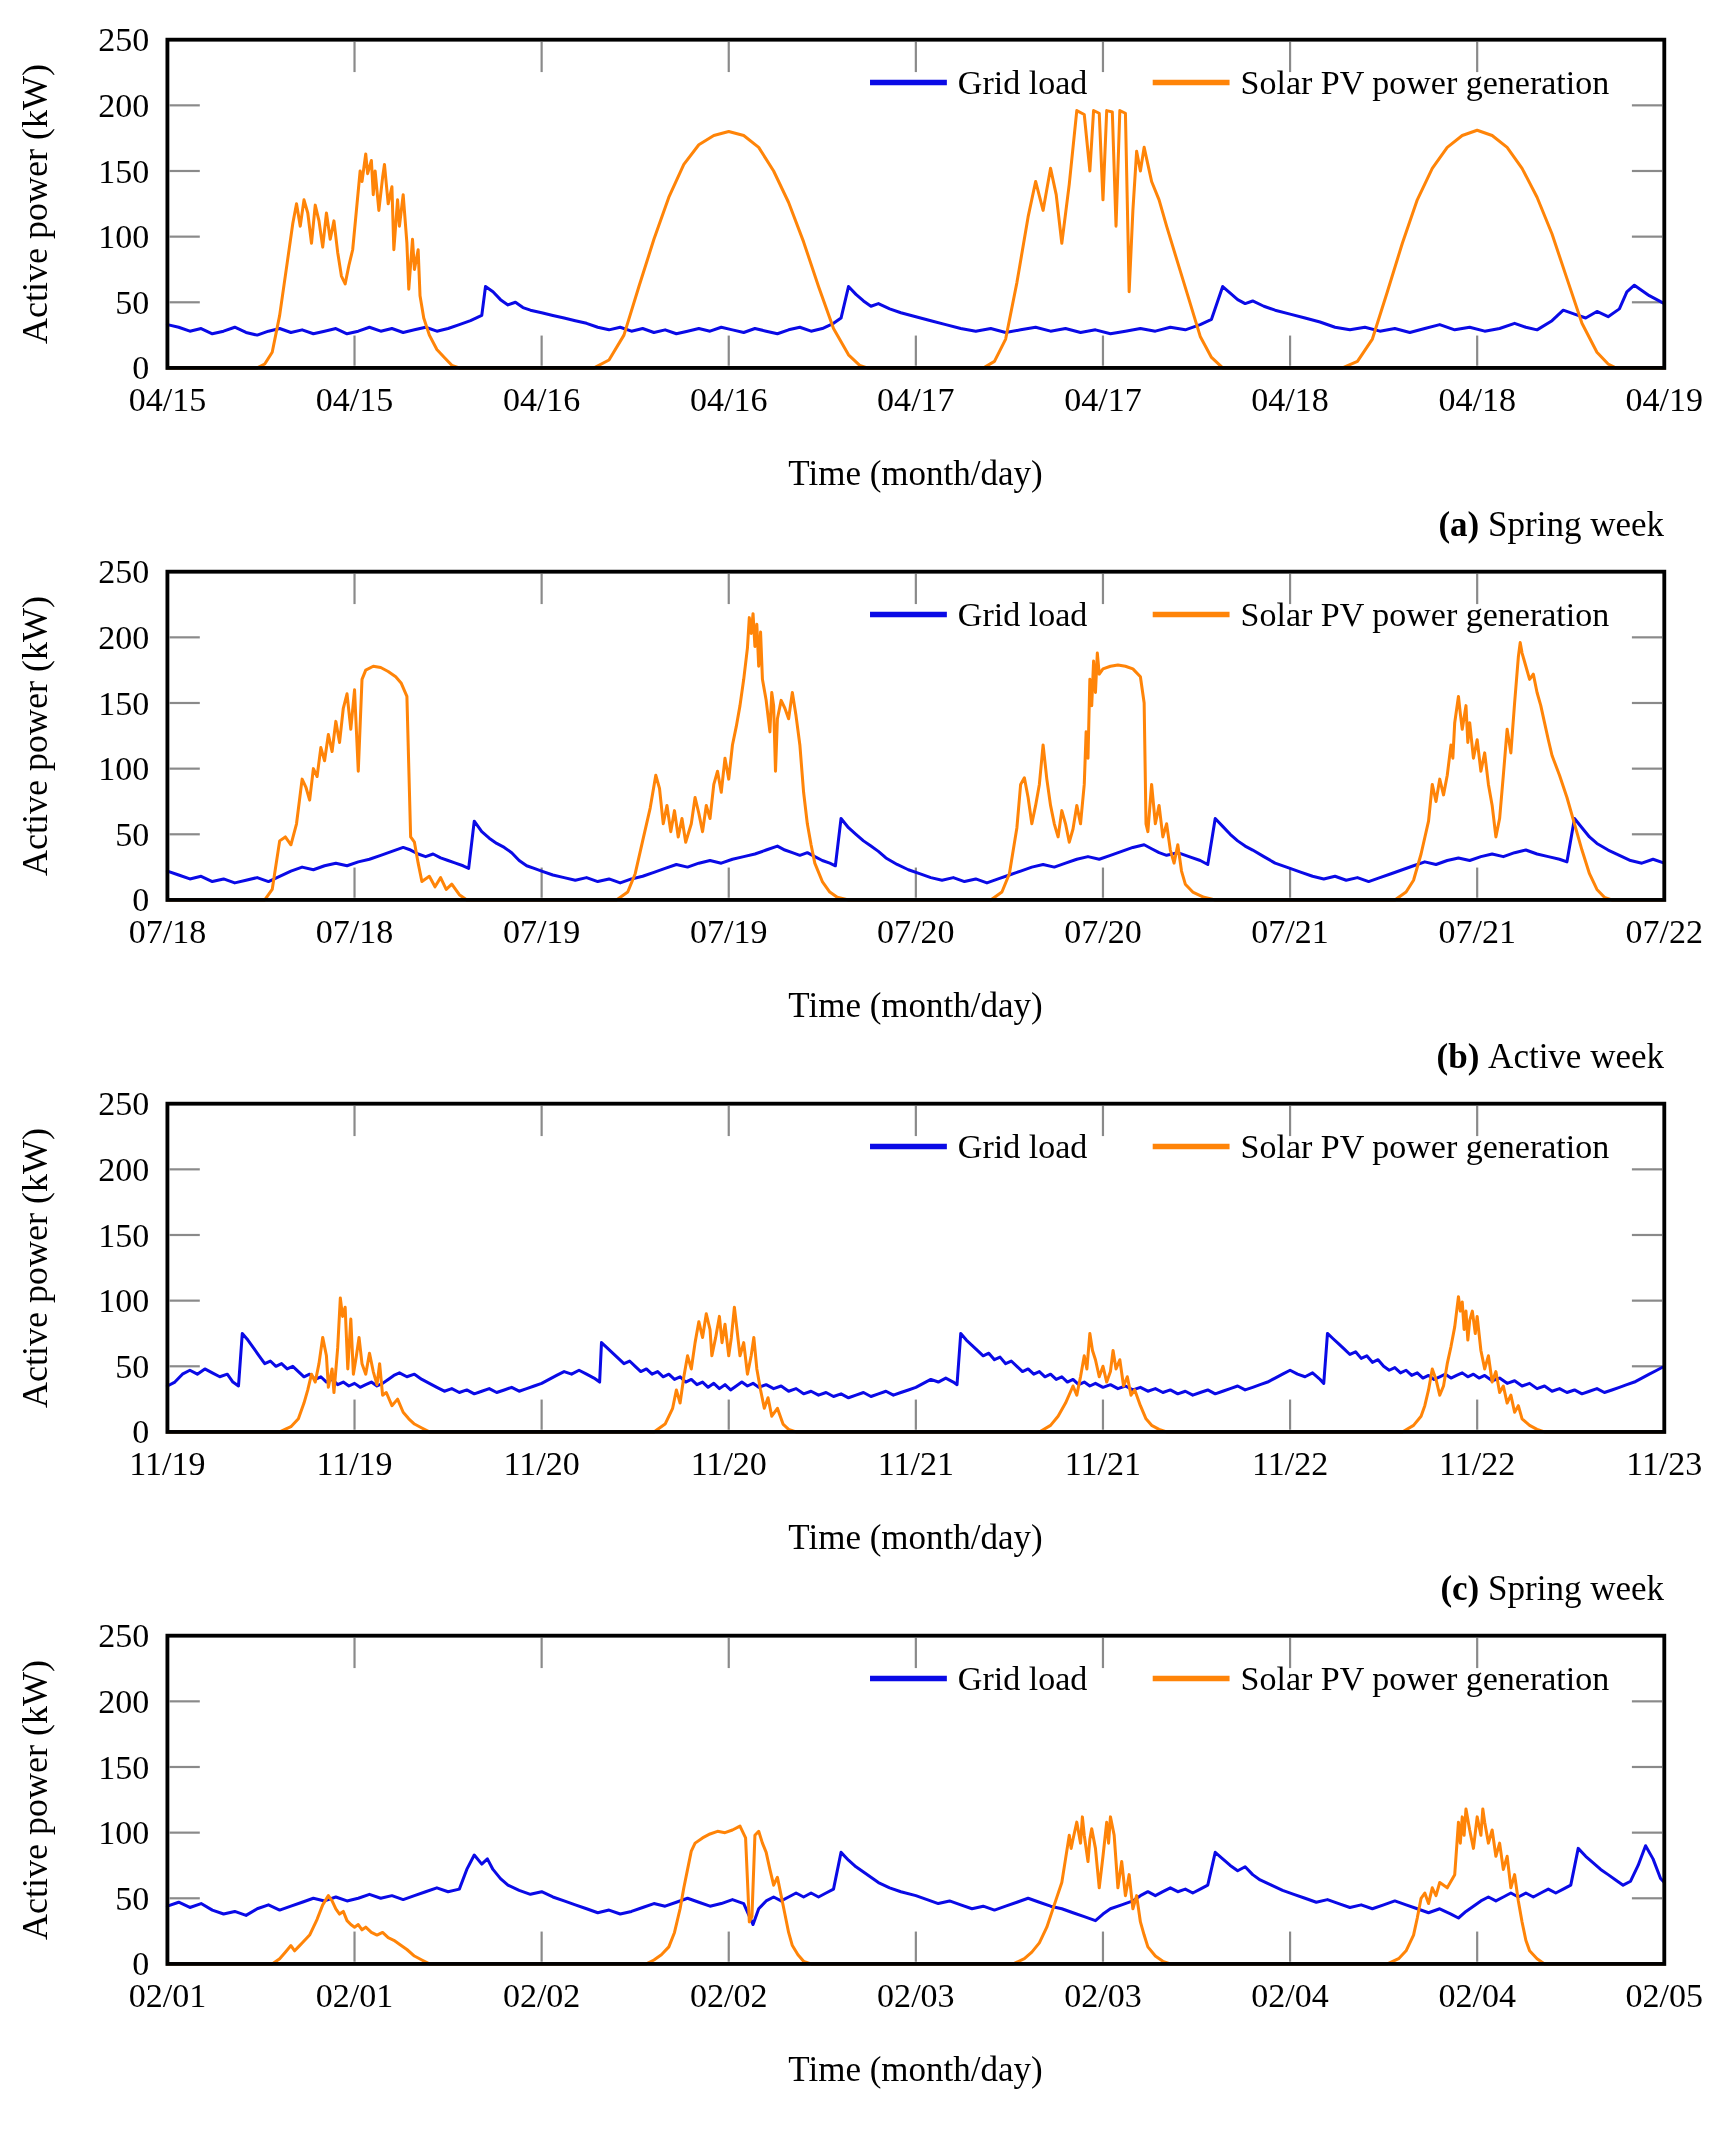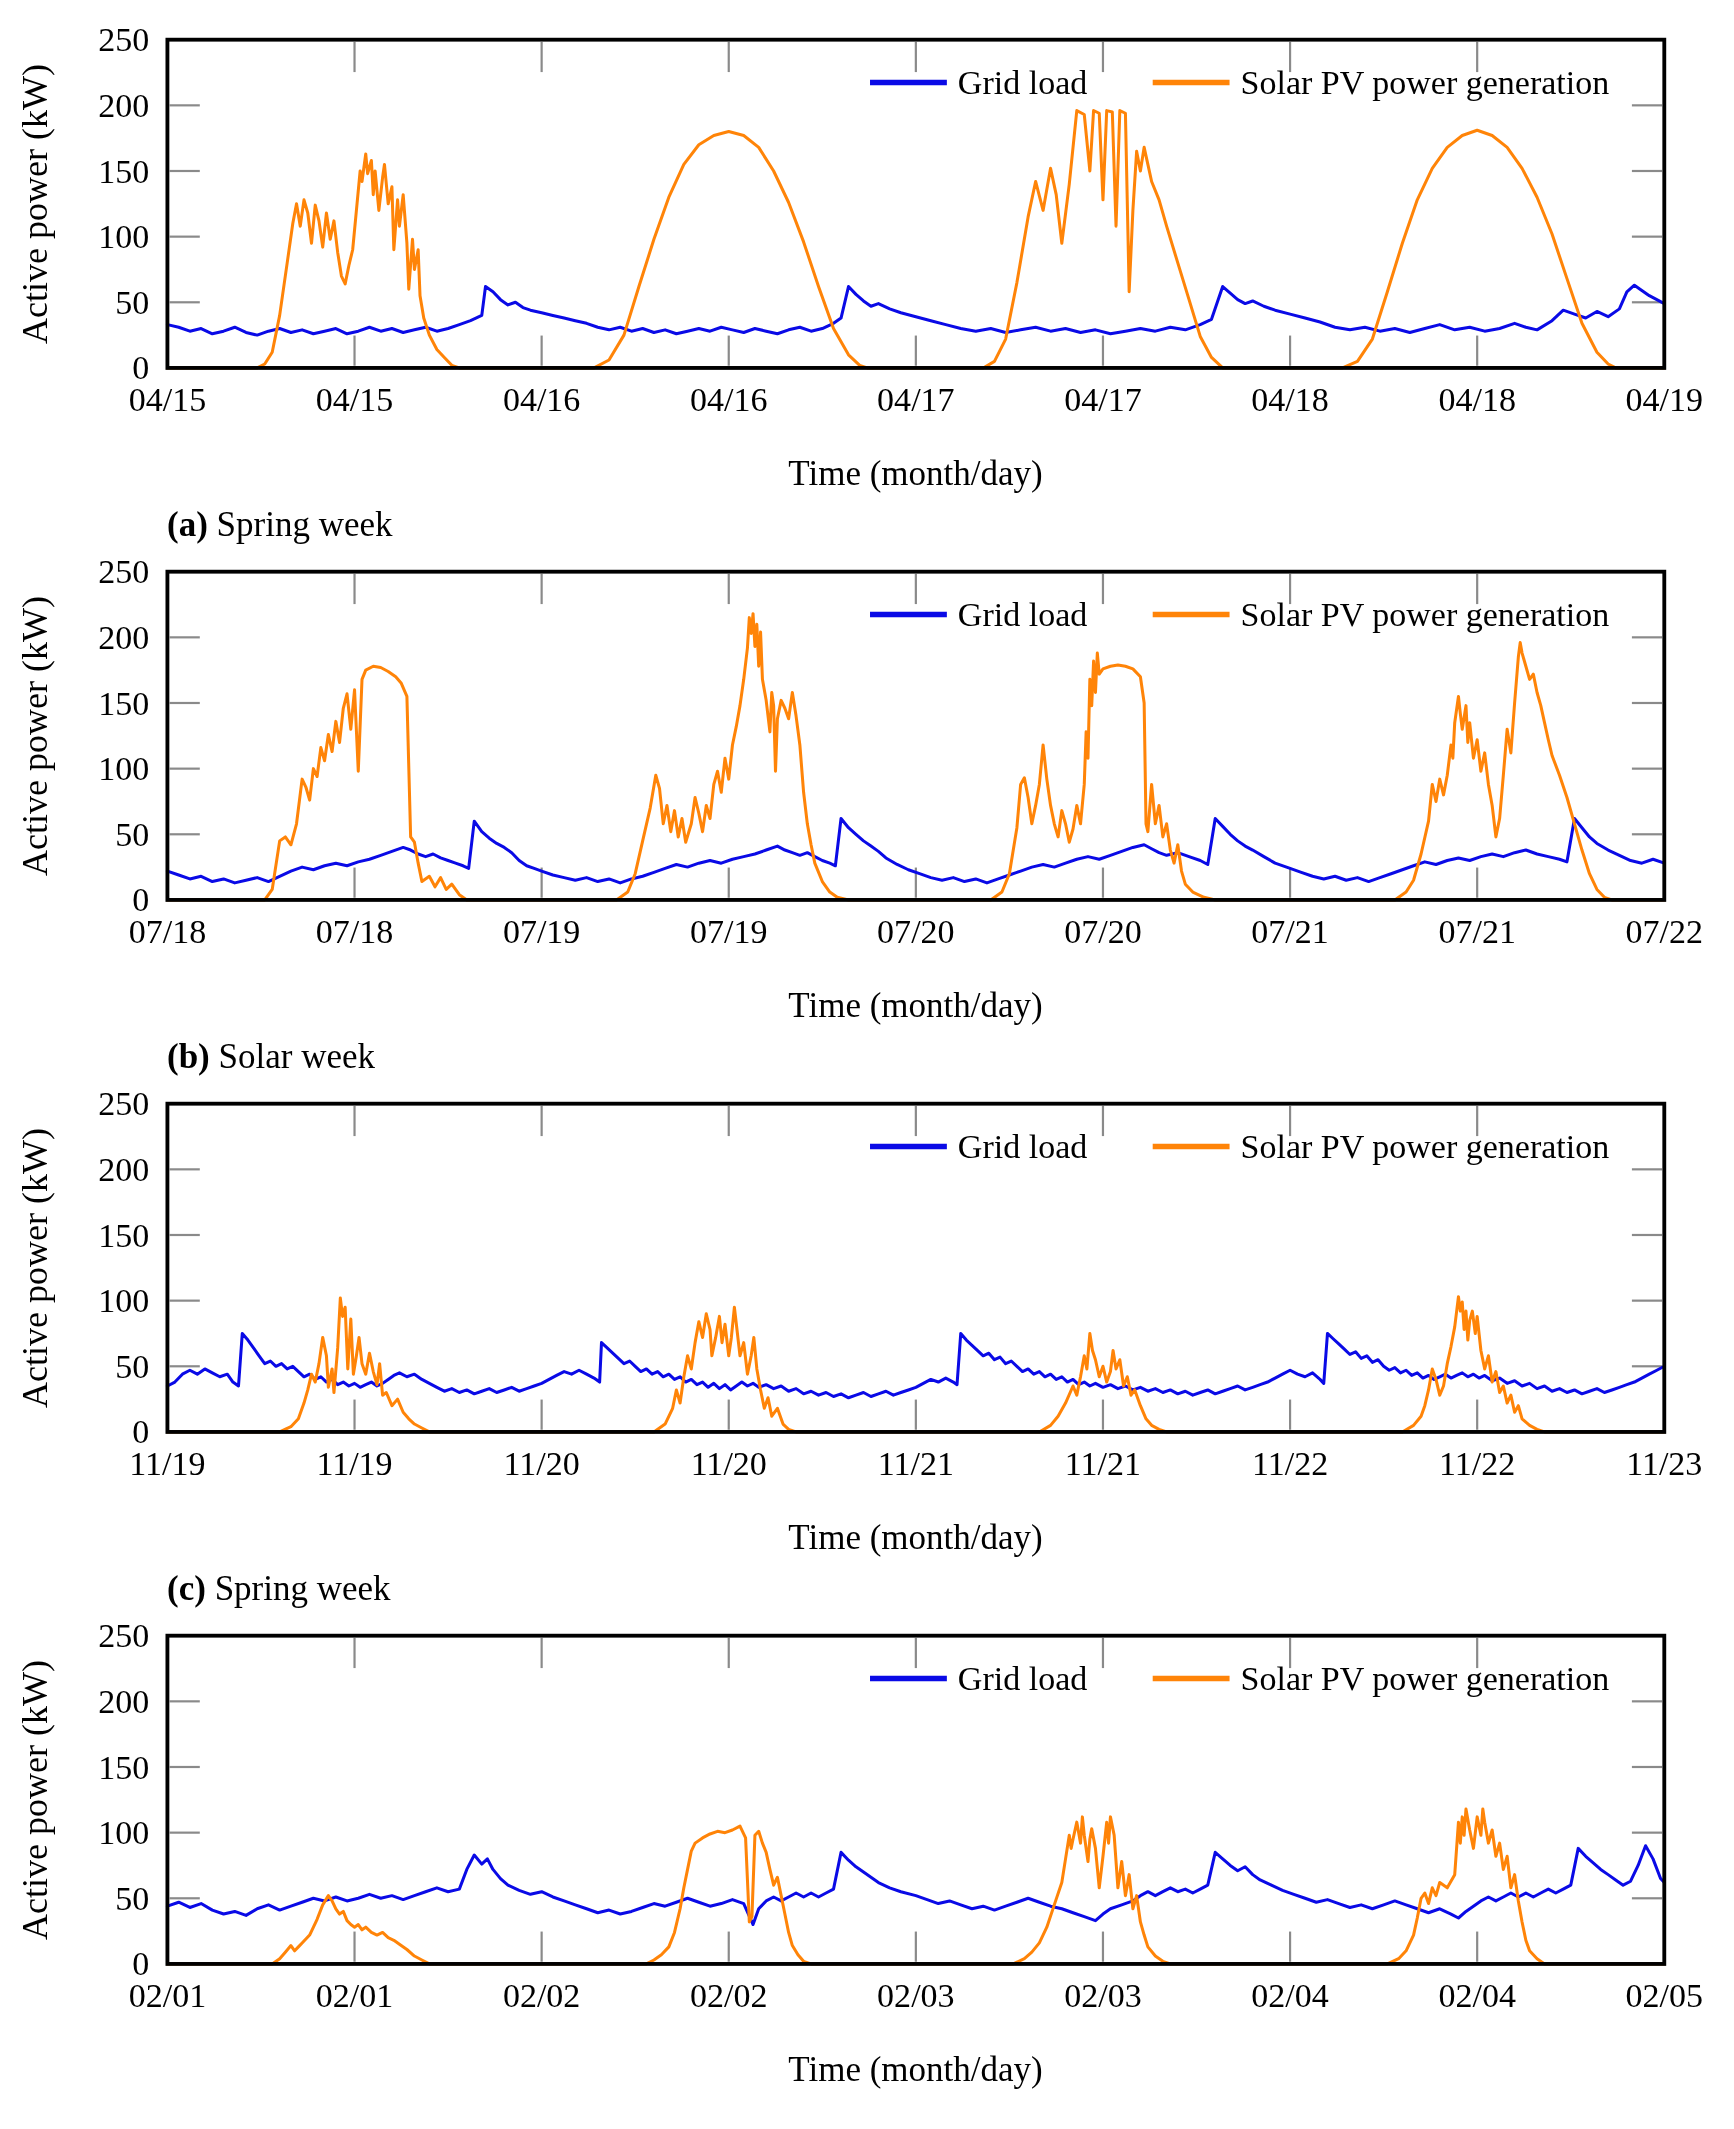--- a/index.html
+++ b/index.html
@@ -1,20 +1,20 @@
 <!DOCTYPE html>
 <html style="font-size:8.8px"><head>
 <meta charset="utf-8">
 <style>
   html,body{margin:0;padding:0;background:#ffffff;}
   body{width:1734px;height:2129px;overflow:hidden;font-family:"Liberation Serif",serif;color:#000;}
   .panel{position:relative;width:1734px;height:532px;}
   .panel svg{display:block;width:1734px;height:423px;}
   .xlabel{height:52px;line-height:52px;font-size:35px;text-align:center;padding-left:167px;padding-right:70px;box-sizing:border-box;margin-top:25px;}
-  .caption{height:58px;line-height:49px;font-size:35px;text-align:left;padding-left:167px;padding-right:70px;box-sizing:border-box;}
+  .caption{height:58px;line-height:49px;font-size:35px;text-align:right;padding-left:167px;padding-right:70px;box-sizing:border-box;}
   .caption .letter{font-weight:700;margin-right:8.8px;}
   .ylabel{position:absolute;left:35px;top:204px;transform:translate(-50%,-50%) rotate(-90deg);transform-origin:center;font-size:36px;white-space:nowrap;}
   svg text{font-family:"Liberation Serif",serif;font-size:62px;fill:#000;}
 </style>
 </head>
 <body>
 
 <main>
 
   <section class="panel">
@@ -111,21 +111,21 @@
         <text x="2350.25" y="748" text-anchor="middle">07/21</text>
         <text x="2691.125" y="748" text-anchor="middle">07/21</text>
         <text x="3032" y="748" text-anchor="middle">07/22</text>
         <line x1="1585" y1="150" x2="1725" y2="150" stroke="#0a0ae6" stroke-width="10"></line>
         <text x="1745" y="171" text-anchor="start">Grid load</text>
         <line x1="2100" y1="150" x2="2240" y2="150" stroke="#ff8408" stroke-width="10"></line>
         <text x="2260" y="171" text-anchor="start">Solar PV power generation</text>
       </svg>
     <div class="ylabel">Active power (kW)</div>
     <div class="xlabel">Time (month/day)</div>
-    <div class="caption"><span class="letter">(b)</span><span>Solar week</span></div>
+    <div class="caption"><span class="letter">(b)</span><span>Active week</span></div>
   </section>
 
   <section class="panel">
     <svg class="plot" viewBox="0 0 3159 770">
         <line x1="645.875" y1="76" x2="645.875" y2="131" stroke="#8a8a8a" stroke-width="4"></line>
         <line x1="645.875" y1="611" x2="645.875" y2="666" stroke="#8a8a8a" stroke-width="4"></line>
         <line x1="986.75" y1="76" x2="986.75" y2="131" stroke="#8a8a8a" stroke-width="4"></line>
         <line x1="986.75" y1="611" x2="986.75" y2="666" stroke="#8a8a8a" stroke-width="4"></line>
         <line x1="1327.625" y1="76" x2="1327.625" y2="131" stroke="#8a8a8a" stroke-width="4"></line>
         <line x1="1327.625" y1="611" x2="1327.625" y2="666" stroke="#8a8a8a" stroke-width="4"></line>

